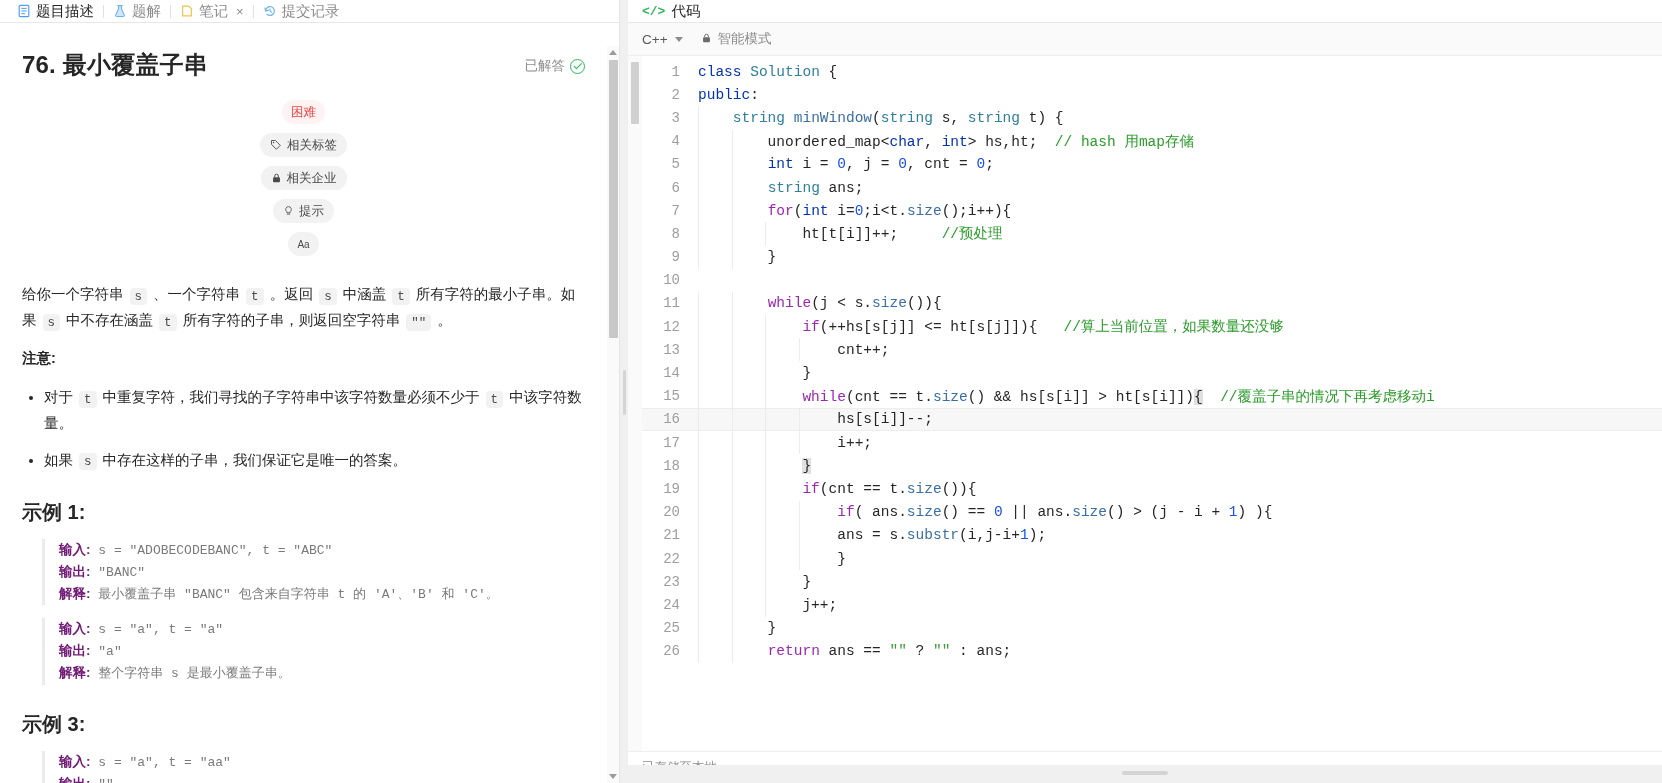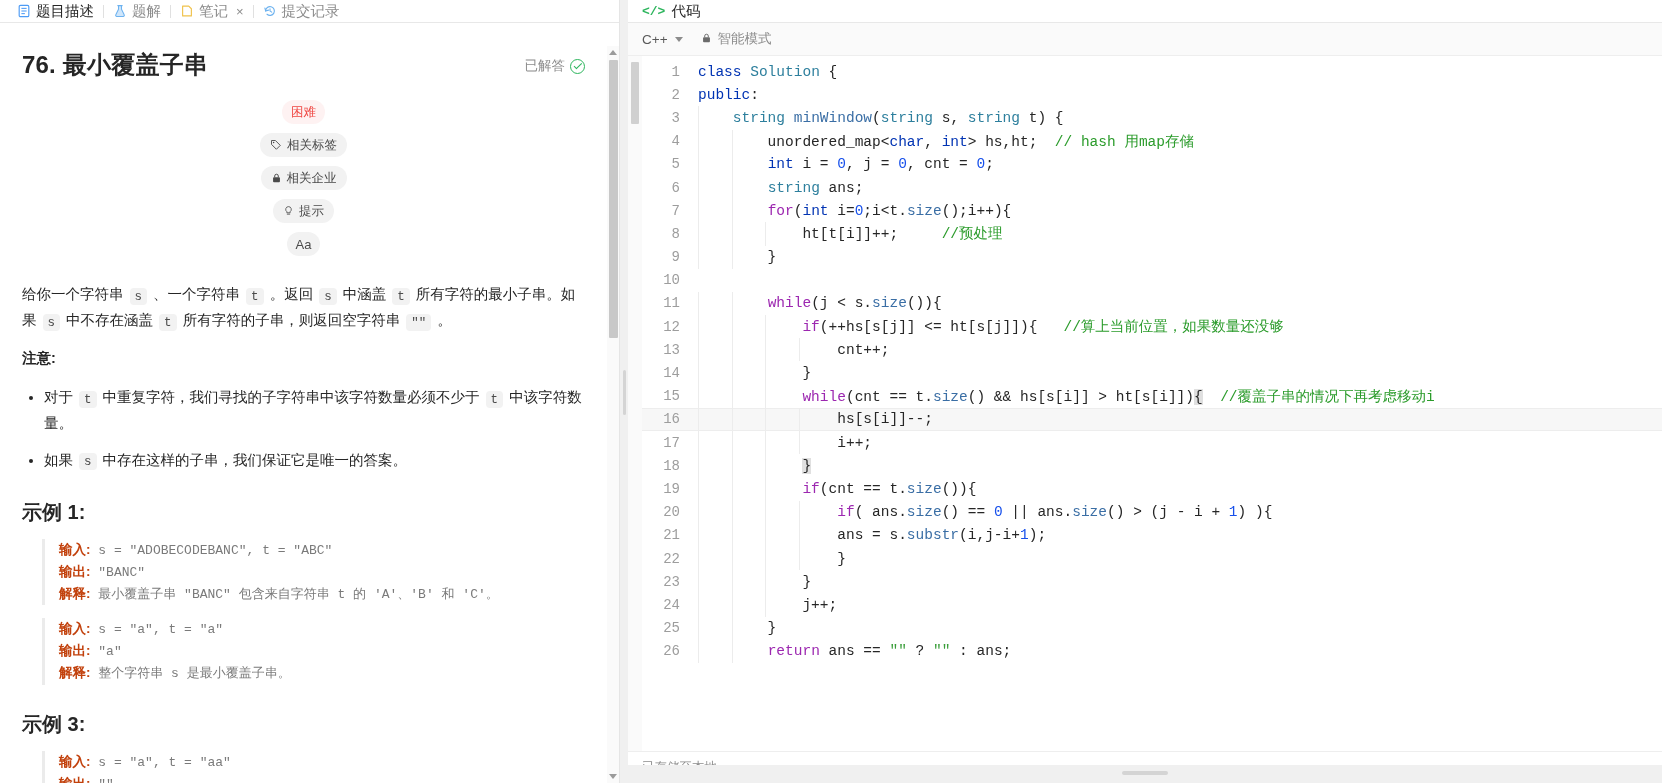--- a/index.html
+++ b/index.html
@@ -65,40 +65,40 @@
     width:7px; height:3.4px; border-left:1.5px solid #2db55d; border-bottom:1.5px solid #2db55d;
     transform: rotate(-45deg);
   }
   .chips { display:flex; align-items:center; gap:9px; margin-top: 20px; flex-wrap: nowrap; flex-direction: column; }
   .chip {
     display:flex; align-items:center; gap:5px;
     height:24px; padding:0 10px; border-radius:22px;
     background:#f2f2f2; font-size:12.5px; color:#4a4a4a; white-space:nowrap;
   }
   .chip.hard { color:#ef4743; background:#fef2f2; padding:0 9px; }
-  .chip.icononly { padding: 0 9px; font-size: 13px; }
+  .chip.icononly { padding: 0 9px; font-size: 10px; }
   .chip svg { display:block; }
 
   .ptext { font-size: 14.5px; line-height: 1.75; color:#262626; margin-top: 26px; }
   .ptext.notes-head { font-weight: 700; margin-top: 12px; }
   code.inline {
     background:#f2f2f2; border-radius:4px; padding:1.5px 5px;
     font-family:"Liberation Mono", monospace; font-size:12.5px; color:#4a4a4a;
     margin: 0 2px;
   }
   ul.notes { margin-top: 14px; padding-left: 22px; }
   ul.notes li { font-size:14.5px; line-height:1.72; color:#262626; margin-bottom: 12px; }
   h3.ex-head { font-size:20px; font-weight:700; color:#262626; margin-top: 26px; }
   .ex-block {
     margin-top: 13px; margin-left: 20px;
     border-left: 3px solid #ebebeb; padding-left: 14px;
     font-family: "Liberation Mono", monospace; font-size:13px; line-height: 1.62;
     color:#7a7a7a; white-space: pre-wrap;
   }
-  .ex-block b { color:#c2410c; font-family:"Liberation Sans", sans-serif; font-weight:700; font-size:13.5px;}
+  .ex-block b { color:#701a75; font-family:"Liberation Sans", sans-serif; font-weight:700; font-size:13.5px;}
 
   
   .lscroll { position:absolute; right:0; top:23px; width:12px; bottom:0; background:#fafafa; }
   .lscroll .arrow-up, .lscroll .arrow-down {
     position:absolute; left:0; width:12px; height:13px;
     display:flex; align-items:center; justify-content:center;
   }
   .lscroll .arrow-up { top:0; } .lscroll .arrow-down { bottom:0; }
   .tri { width:0;height:0;border-left:4px solid transparent;border-right:4px solid transparent;}
   .tri.up{border-bottom:5px solid #9b9b9b;} .tri.down{border-top:5px solid #9b9b9b;}

